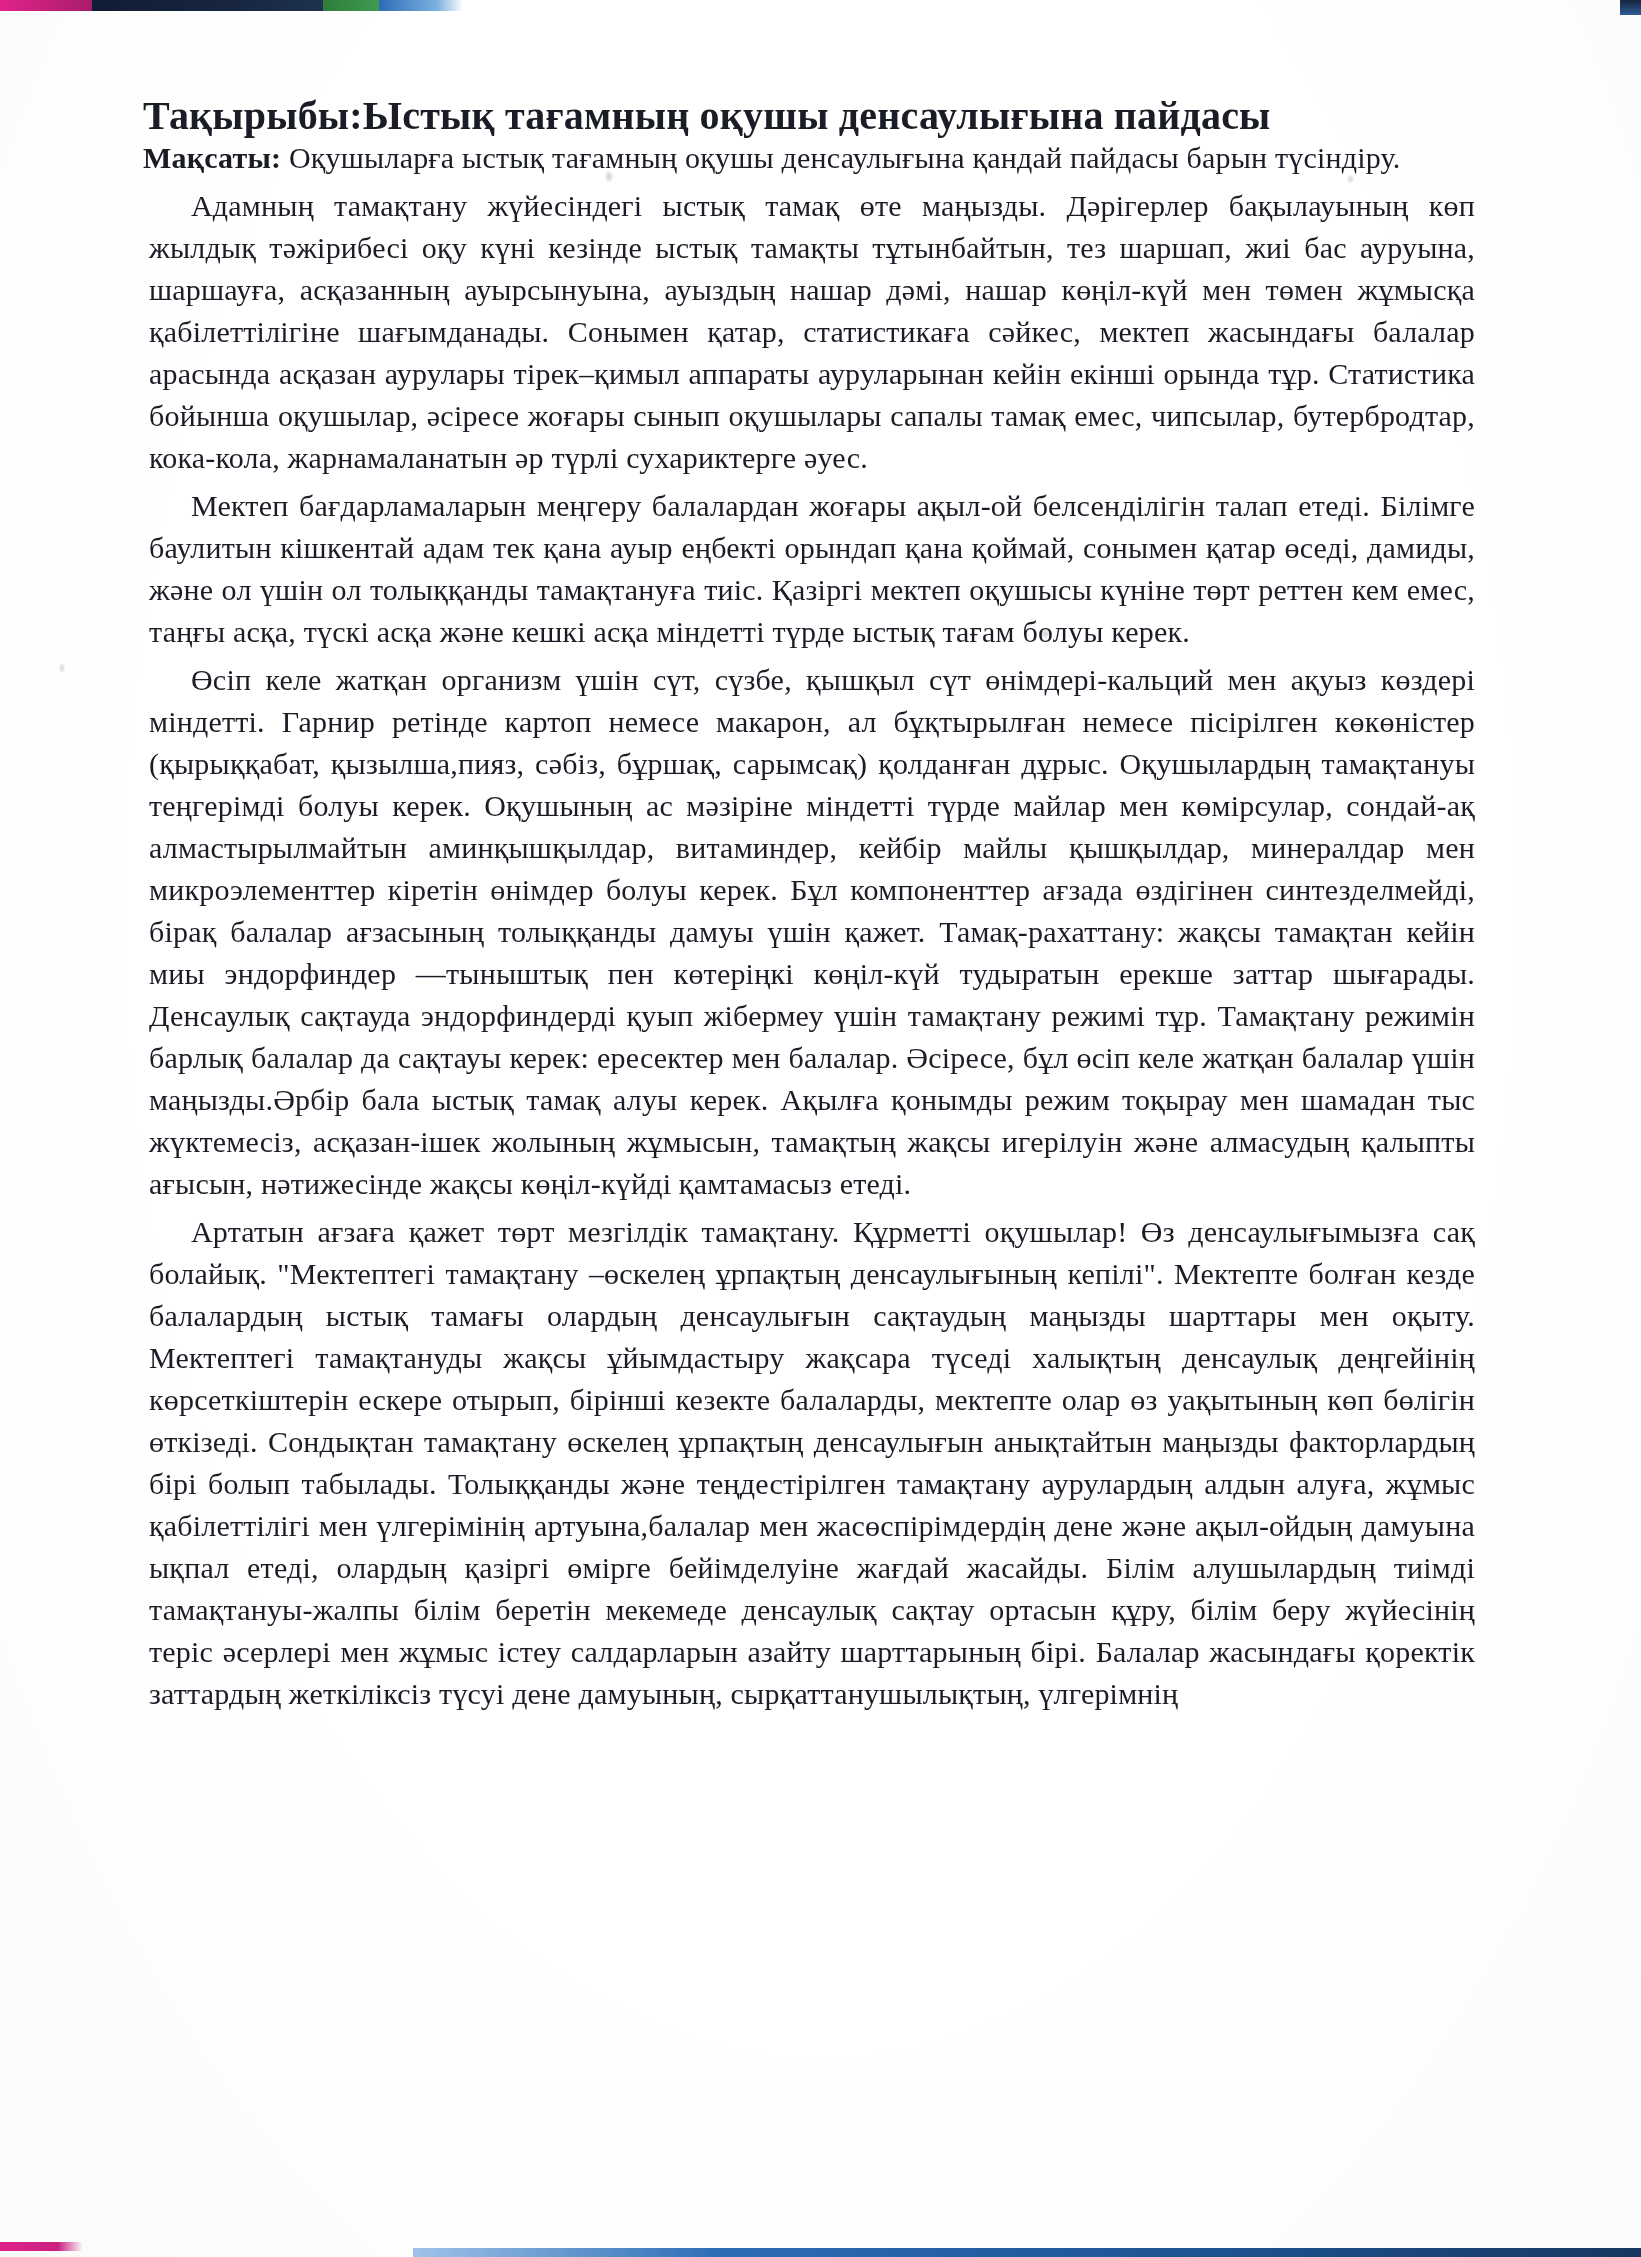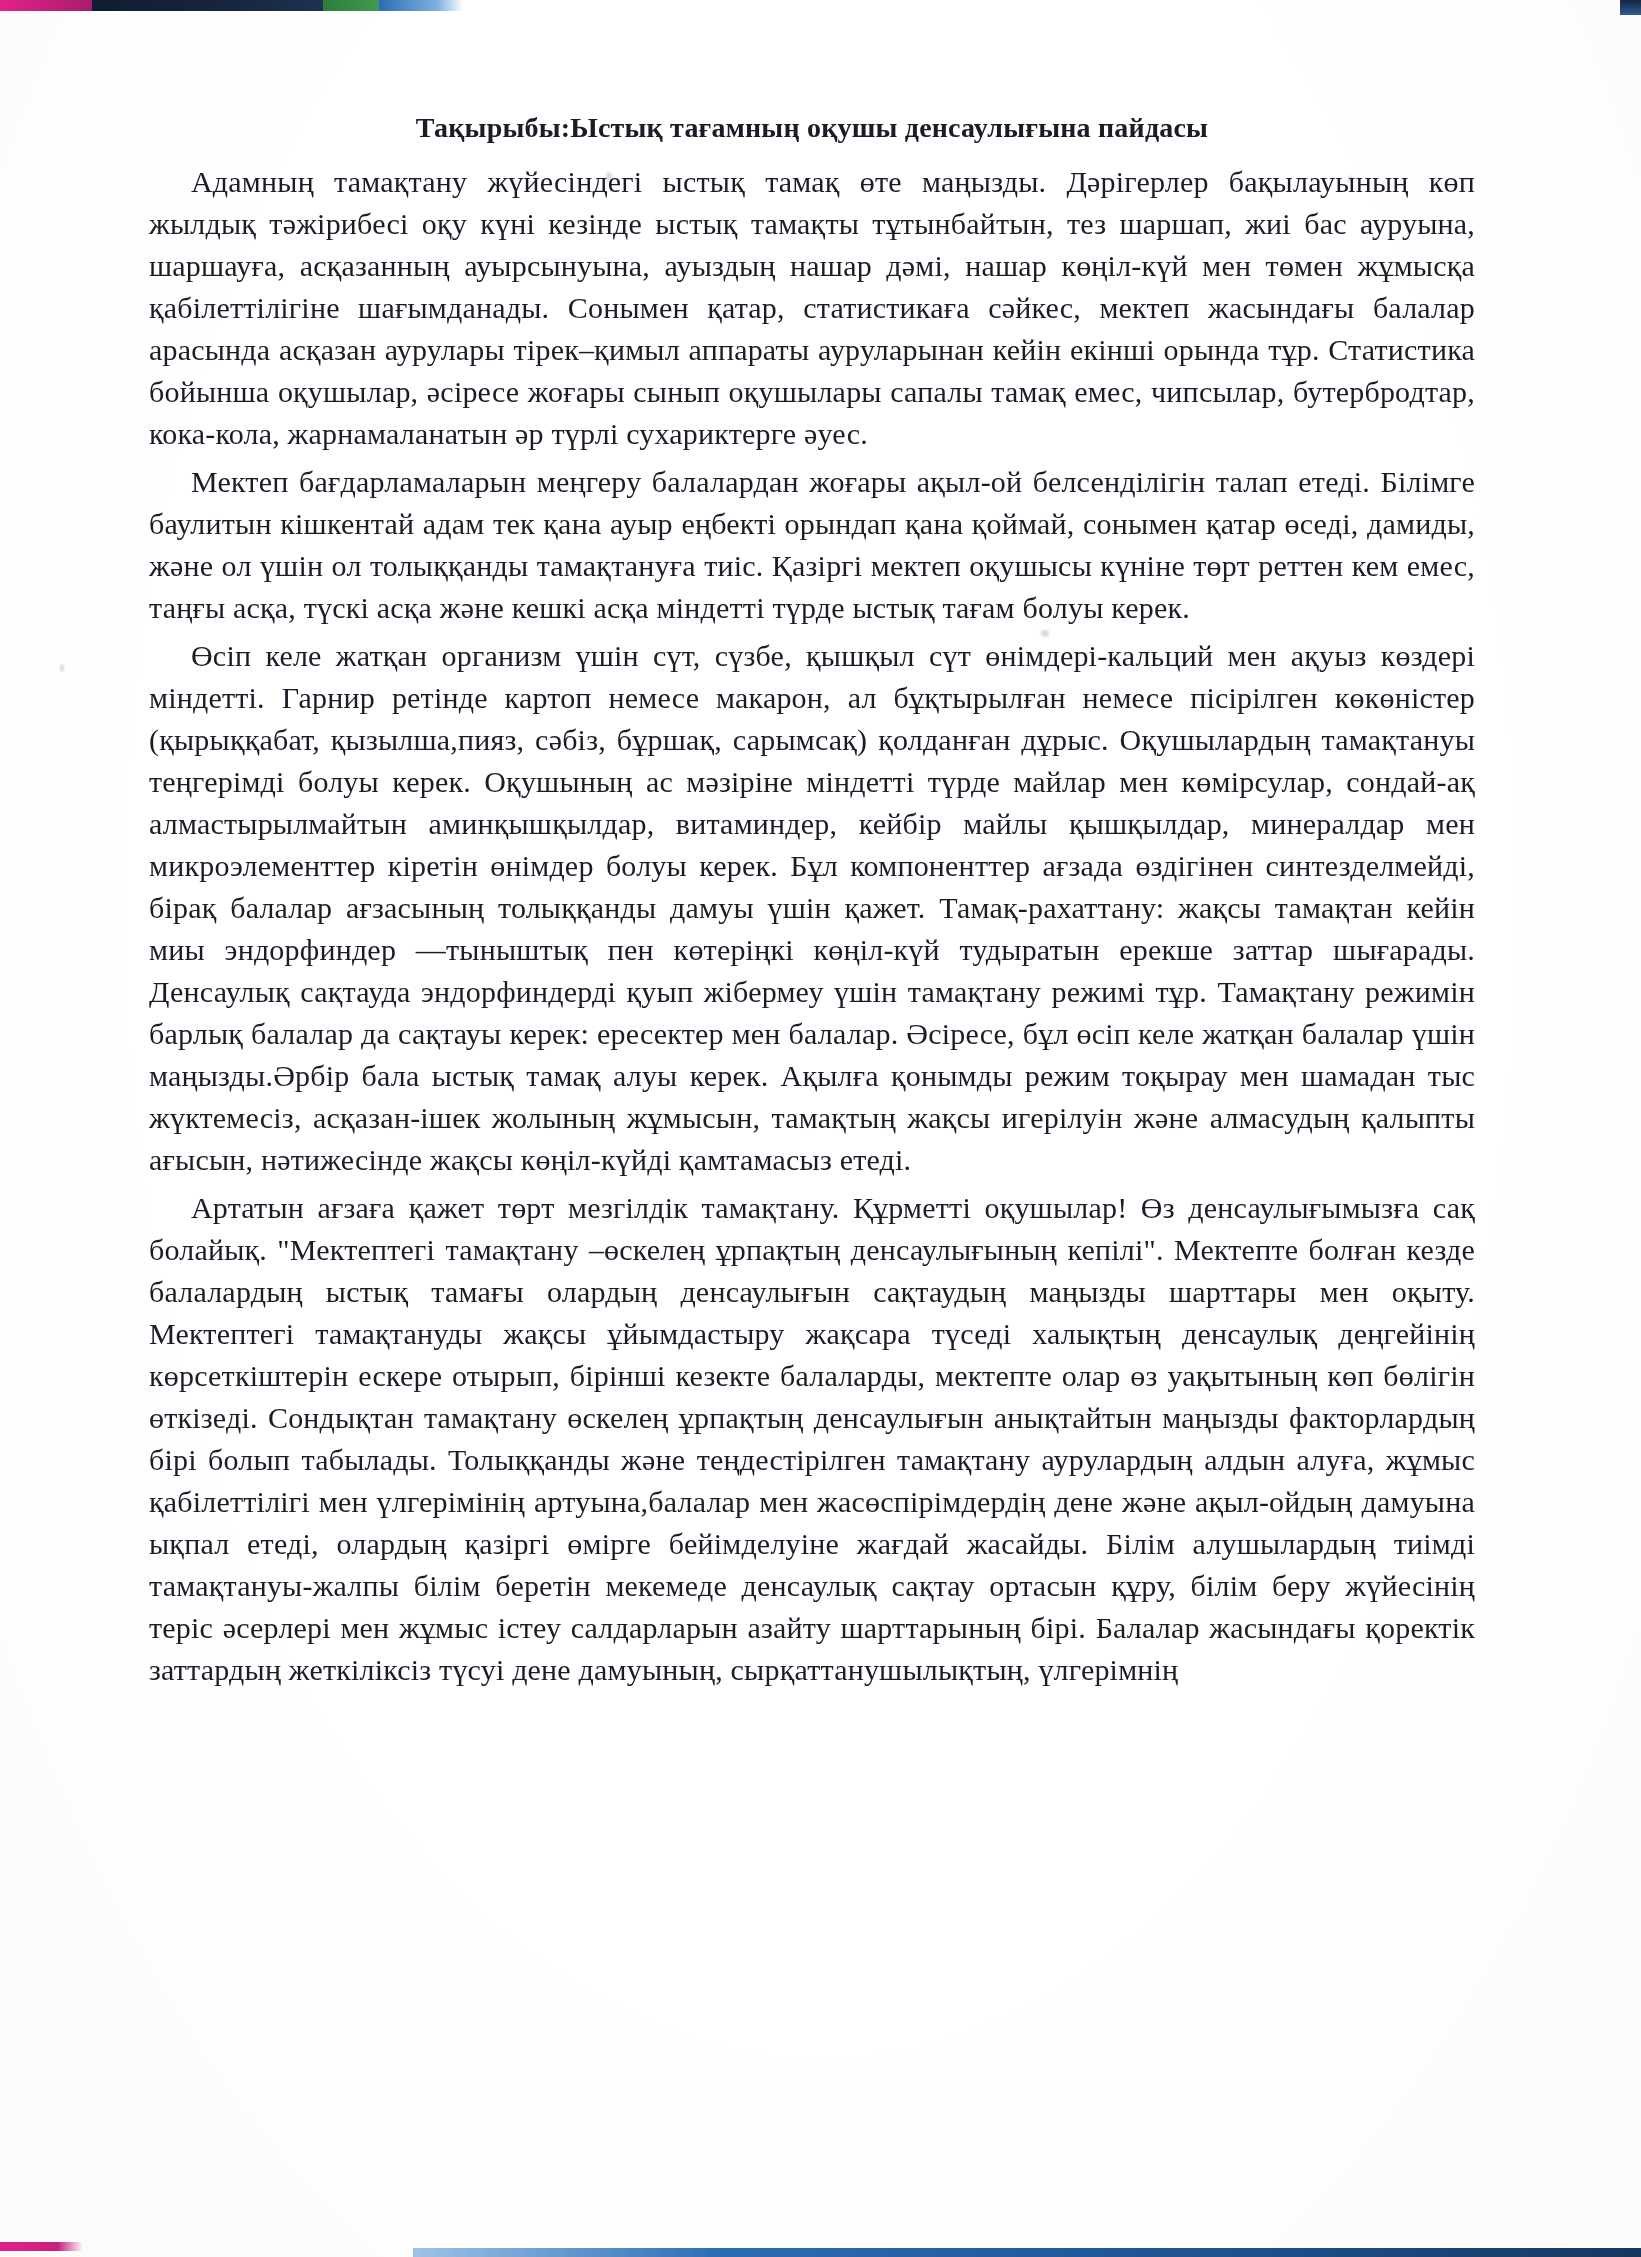--- a/index.html
+++ b/index.html
@@ -47,24 +47,24 @@
     position:absolute;
     left:143px;top:95px;width:1338px;
     color:#1b1d26;
     font-size:30px;
     line-height:42px;
     text-align:justify;
     letter-spacing:0.2px;
   }
   .doc-title{
     font-weight:bold;
-    margin:12px;
-    font-size:28px;
+    margin:0;
+    font-size:40px;
     line-height:42px;
-    text-align:center;
+    text-align:left;
   }
   .goal{
     margin:0;
   }
   .goal .goal-label{font-weight:bold;}
   .para{
     margin:6px;
     text-indent:42px;
   }
 </style>
@@ -83,20 +83,21 @@
   <div class="strip-bottom"></div>
   <div class="corner-bottom-left"></div>
 
   <span class="speck s1"></span>
   <span class="speck s2"></span>
   <span class="speck s3"></span>
   <span class="speck s4"></span>
 
   <div class="content">
     <p class="doc-title">Тақырыбы:Ыстық тағамның оқушы денсаулығына пайдасы</p>
+    <p class="goal"><span class="goal-label">Мақсаты:</span><span> Оқушыларға ыстық тағамның оқушы денсаулығына қандай пайдасы барын түсіндіру.</span></p>
     <p class="para">Адамның тамақтану жүйесіндегі ыстық тамақ өте маңызды. Дәрігерлер бақылауының көп жылдық тәжірибесі оқу күні кезінде ыстық тамақты тұтынбайтын, тез шаршап, жиі бас ауруына, шаршауға, асқазанның ауырсынуына, ауыздың нашар дәмі, нашар көңіл-күй мен төмен жұмысқа қабілеттілігіне шағымданады. Сонымен қатар, статистикаға сәйкес, мектеп жасындағы балалар арасында асқазан аурулары тірек–қимыл аппараты ауруларынан кейін екінші орында тұр. Статистика бойынша оқушылар, әсіресе жоғары сынып оқушылары сапалы тамақ емес, чипсылар, бутербродтар, кока-кола, жарнамаланатын әр түрлі сухариктерге әуес.</p>
     <p class="para">Мектеп бағдарламаларын меңгеру балалардан жоғары ақыл-ой белсенділігін талап етеді. Білімге баулитын кішкентай адам тек қана ауыр еңбекті орындап қана қоймай, сонымен қатар өседі, дамиды, және ол үшін ол толыққанды тамақтануға тиіс. Қазіргі мектеп оқушысы күніне төрт реттен кем емес, таңғы асқа, түскі асқа және кешкі асқа міндетті түрде ыстық тағам болуы керек.</p>
     <p class="para">Өсіп келе жатқан организм үшін сүт, сүзбе, қышқыл сүт өнімдері-кальций мен ақуыз көздері міндетті.  Гарнир ретінде картоп немесе макарон, ал бұқтырылған немесе пісірілген көкөністер (қырыққабат, қызылша,пияз, сәбіз, бұршақ, сарымсақ) қолданған дұрыс. Оқушылардың тамақтануы теңгерімді болуы керек. Оқушының ас мәзіріне міндетті түрде майлар мен көмірсулар, сондай-ақ алмастырылмайтын аминқышқылдар, витаминдер, кейбір майлы қышқылдар, минералдар мен микроэлементтер кіретін өнімдер болуы керек. Бұл компоненттер ағзада өздігінен синтезделмейді, бірақ балалар ағзасының толыққанды дамуы үшін қажет. Тамақ-рахаттану: жақсы тамақтан кейін миы эндорфиндер —тыныштық пен көтеріңкі көңіл-күй тудыратын ерекше заттар шығарады. Денсаулық сақтауда эндорфиндерді қуып жібермеу үшін тамақтану режимі тұр. Тамақтану режимін барлық балалар да сақтауы керек: ересектер мен балалар. Әсіресе, бұл өсіп келе жатқан балалар үшін маңызды.Әрбір бала ыстық тамақ алуы керек. Ақылға қонымды режим тоқырау мен шамадан тыс жүктемесіз, асқазан-ішек жолының жұмысын, тамақтың жақсы игерілуін және алмасудың қалыпты ағысын, нәтижесінде жақсы көңіл-күйді қамтамасыз етеді.</p>
     <p class="para">Артатын ағзаға қажет төрт мезгілдік тамақтану. Құрметті оқушылар! Өз денсаулығымызға сақ болайық. "Мектептегі тамақтану –өскелең ұрпақтың денсаулығының кепілі". Мектепте болған кезде балалардың ыстық тамағы олардың денсаулығын сақтаудың маңызды шарттары мен оқыту. Мектептегі тамақтануды жақсы ұйымдастыру жақсара түседі халықтың денсаулық деңгейінің көрсеткіштерін ескере отырып, бірінші кезекте балаларды, мектепте олар өз уақытының көп бөлігін өткізеді. Сондықтан тамақтану өскелең ұрпақтың денсаулығын анықтайтын маңызды факторлардың бірі болып табылады. Толыққанды және теңдестірілген тамақтану аурулардың алдын алуға, жұмыс қабілеттілігі мен үлгерімінің артуына,балалар мен жасөспірімдердің дене және ақыл-ойдың дамуына ықпал етеді, олардың қазіргі өмірге бейімделуіне жағдай жасайды. Білім алушылардың тиімді тамақтануы-жалпы білім беретін мекемеде денсаулық сақтау ортасын құру, білім беру жүйесінің теріс әсерлері мен жұмыс істеу салдарларын азайту шарттарының бірі. Балалар жасындағы қоректік заттардың жеткіліксіз түсуі дене дамуының, сырқаттанушылықтың, үлгерімнің</p>
   </div>
 
 </div>
 
 
 </body></html>

